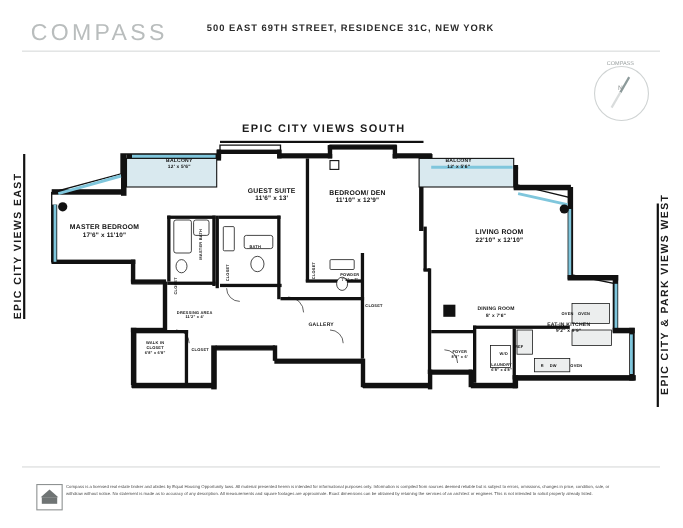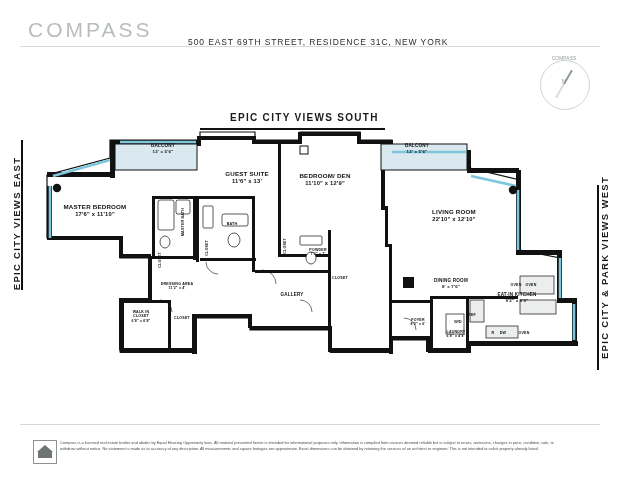--- a/index.html
+++ b/index.html
@@ -13,22 +13,22 @@
   
   #header{
     position:absolute;left:0;top:0;width:621px;height:52px;
   }
   #brand{
     position:absolute;left:28px;top:18px;
     font-size:21px;letter-spacing:3px;color:#b9bdbd;
     font-family:"Liberation Sans", sans-serif;font-weight:400;
   }
   #addr{
-    position:absolute;left:188px;top:37px;
-    font-size:8.5px;letter-spacing:.9px;color:#2b2b2b;font-weight:400;
+    position:absolute;left:188px;top:20px;
+    font-size:8.5px;letter-spacing:.9px;color:#2b2b2b;font-weight:700;
   }
   #hrule{
     position:absolute;left:20px;top:46px;width:580px;height:1px;background:#d8dada;
   }
   
   #compass{position:absolute;left:534px;top:54px;width:60px;height:60px;}
   #compass .ring{
     position:absolute;left:6px;top:6px;width:48px;height:48px;border-radius:50%;
     border:1px solid #cfd3d3;
   }
@@ -41,21 +41,21 @@
     position:absolute;width:60px;text-align:center;font-size:5px;color:#9aa0a0;
   }
   
   .sidetitle{
     position:absolute;font-size:9.5px;font-weight:700;letter-spacing:1.3px;color:#1b1b1b;
     white-space:nowrap;
   }
   #title-east{left:-50px;top:218px;transform:rotate(-90deg);transform-origin:50% 50%;}
   #title-west{left:513px;top:262px;transform:rotate(-90deg);transform-origin:50% 50%;}
   #title-south{
-    position:absolute;left:230px;top:112px;font-size:10px;font-weight:700;
+    position:absolute;left:220px;top:112px;font-size:10px;font-weight:700;
     letter-spacing:1.3px;color:#1b1b1b;white-space:nowrap;
   }
   #rule-south{position:absolute;left:200px;top:128px;width:185px;height:2px;background:#111;}
   #rule-east{position:absolute;left:21px;top:140px;width:2px;height:150px;background:#111;}
   #rule-west{position:absolute;left:597px;top:185px;width:2px;height:185px;background:#111;}
 
   
   #plan{position:absolute;left:0;top:0;width:621px;height:480px;}
   .rm{
     position:absolute;text-align:center;color:#111;font-weight:700;

